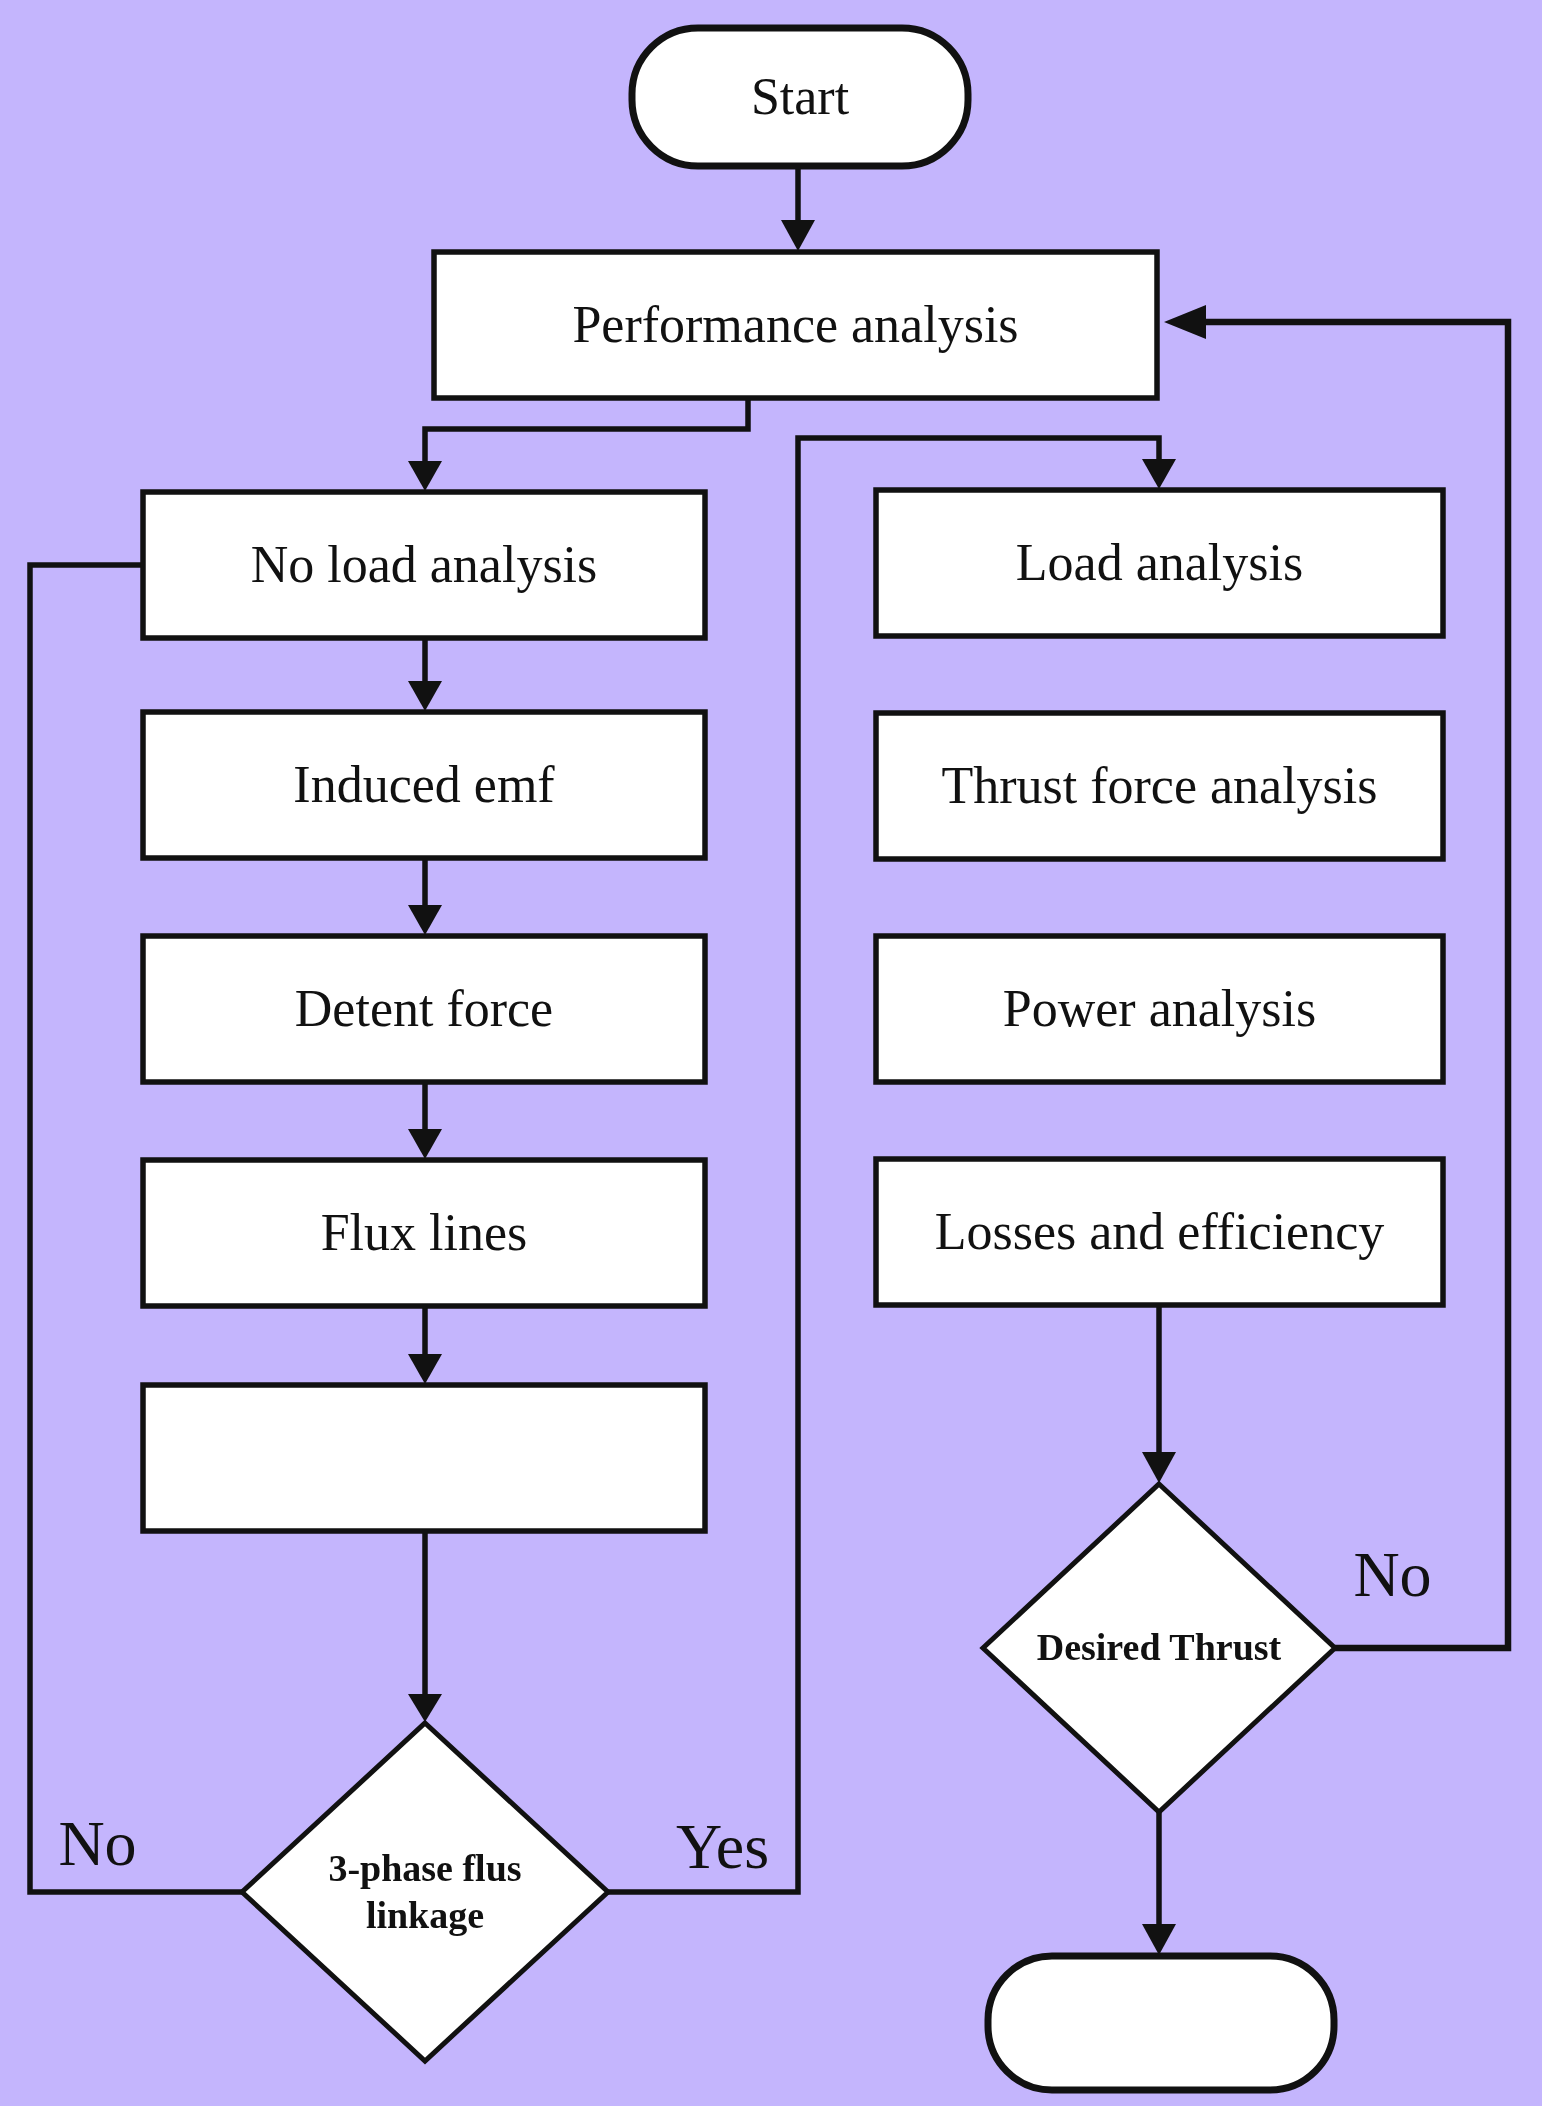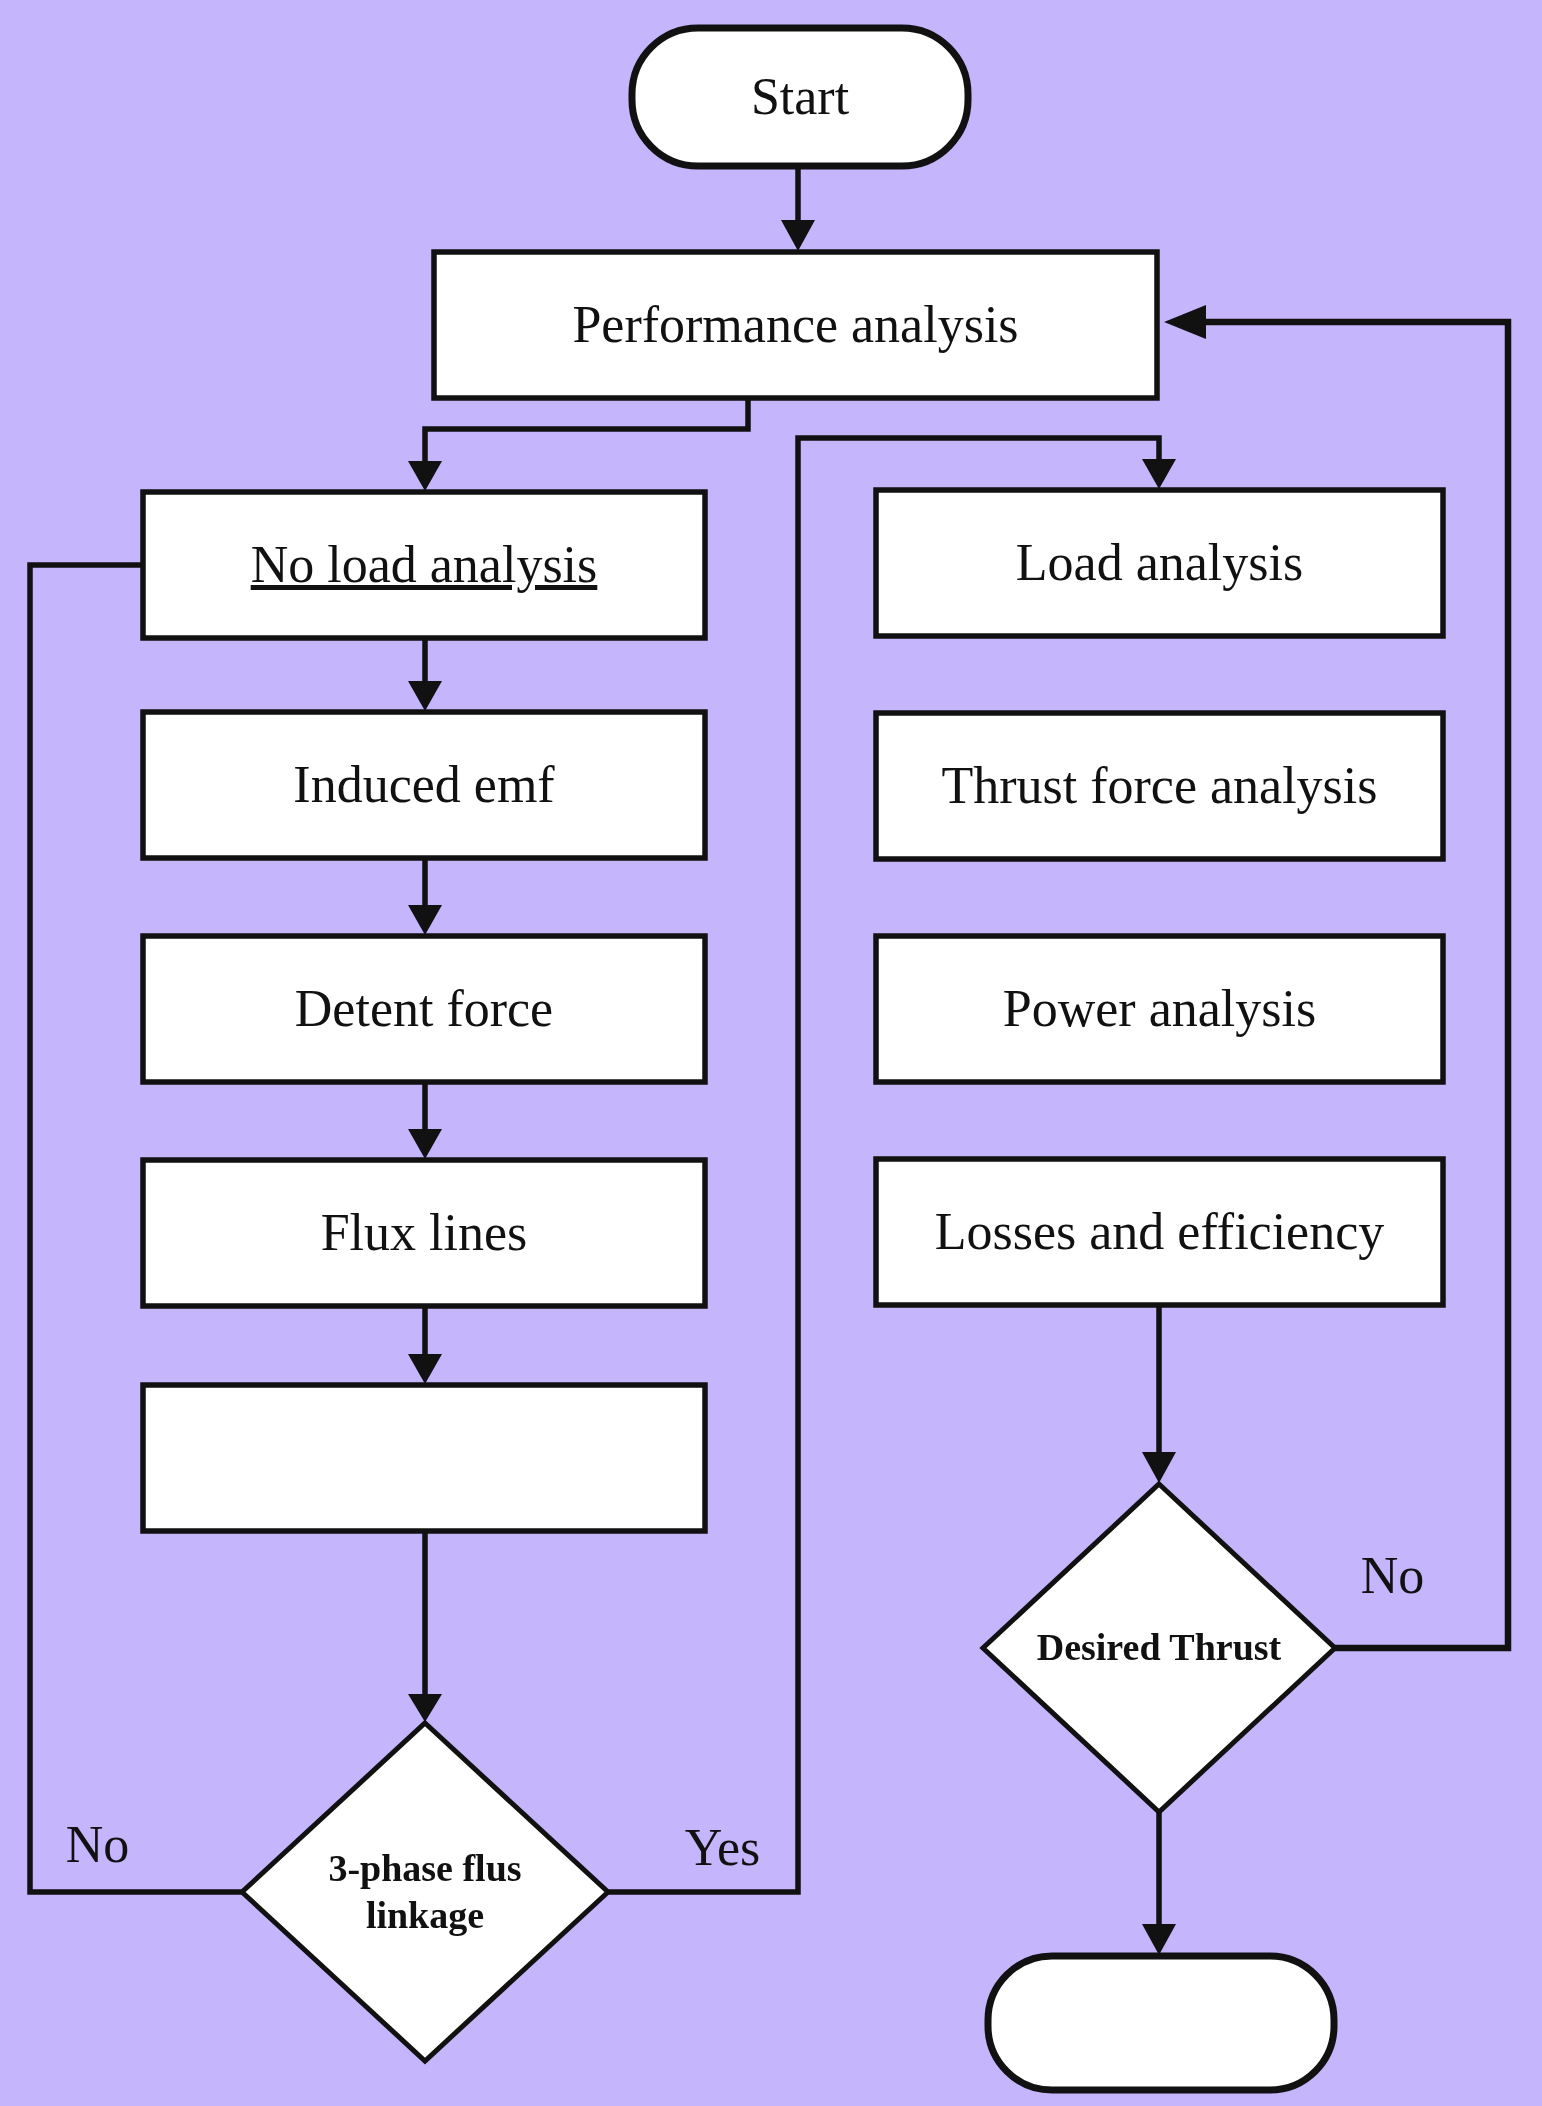--- a/index.html
+++ b/index.html
@@ -21,21 +21,21 @@
     white-space:nowrap;
     pointer-events:none;
   }
   .node-label.decision{
     flex-direction:column;
     font-size:38px;line-height:1.25;font-weight:bold;
   }
   .edge-label{
     position:absolute;
     display:flex;align-items:center;justify-content:center;
-    font-size:52px;color:#111111;white-space:nowrap;
+    font-size:64px;color:#111111;white-space:nowrap;
     pointer-events:none;
   }
   svg .shape{fill:#ffffff;stroke:#111111;}
   svg .edge{fill:none;stroke:#111111;stroke-width:5.5;}
   svg .head{fill:#111111;stroke:none;}
 </style>
 </head>
 <body>
 
 <div class="canvas">
@@ -93,21 +93,21 @@
     <rect class="shape" x="876" y="1159" width="567" height="146" stroke-width="5.5"></rect>
     <polygon class="shape" points="1159,1484 1335,1648 1159,1812 983,1648" stroke-width="5"></polygon>
 
     <rect class="shape" x="988" y="1956" width="346" height="134" rx="64" ry="64" stroke-width="7"></rect>
   </svg>
 
   <div class="node-label" style="left:632px;top:28px;width:336px;height:138px;">Start</div>
 
   <div class="node-label" style="left:434px;top:252px;width:723px;height:146px;">Performance analysis</div>
 
-  <div class="node-label" style="left:143px;top:492px;width:562px;height:146px;text-decoration:underline;">No load analysis</div>
+  <div class="node-label" style="left:143px;top:492px;width:562px;height:146px;">No load analysis</div>
 
   <div class="node-label" style="left:143px;top:712px;width:562px;height:146px;">Induced emf</div>
 
   <div class="node-label" style="left:143px;top:936px;width:562px;height:146px;">Detent force</div>
 
   <div class="node-label" style="left:143px;top:1160px;width:562px;height:146px;">Flux lines</div>
 
 
   <div class="node-label decision" style="left:265px;top:1828px;width:320px;height:128px;">
     <span>3-phase flus</span>

